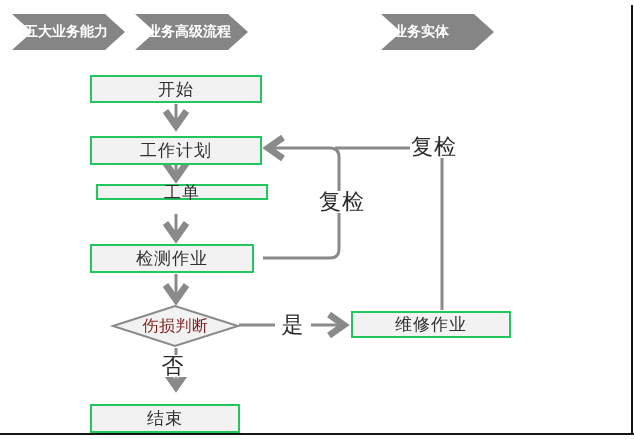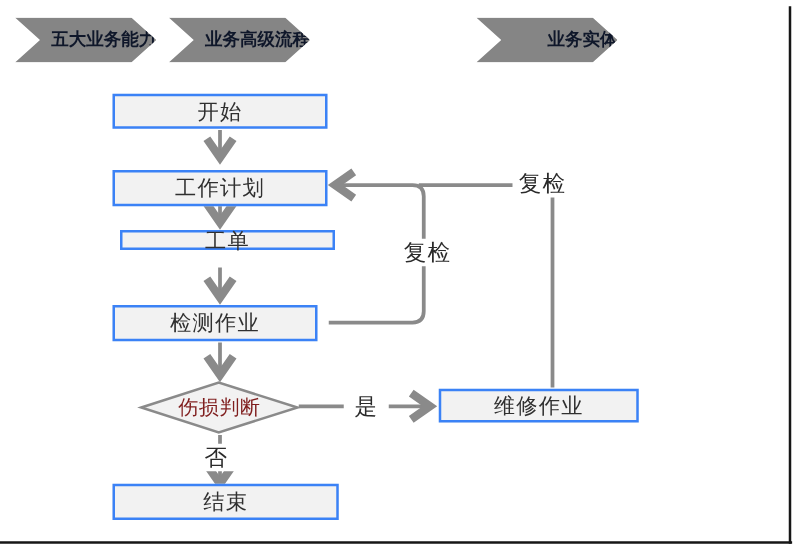--- a/index.html
+++ b/index.html
@@ -3,43 +3,43 @@
 <meta charset="utf-8">
 <style>
   html,body{margin:0;padding:0;background:#ffffff;}
   .stage{
     position:relative;width:634px;height:439px;background:#ffffff;overflow:hidden;
     font-family:"Liberation Sans",sans-serif;
   }
   
   .chev{
     position:absolute;top:14px;height:36px;width:113px;
-    background:#858585;color:#0f172a;font-size:14px;font-weight:bold;
-    display:flex;align-items:center;justify-content:flex-end;
+    background:#858585;color:#ffffff;font-size:14px;font-weight:bold;
+    display:flex;align-items:center;justify-content:flex-start;
     padding:0;box-sizing:border-box;
     clip-path:polygon(0 0,93px 0,100% 50%,93px 100%,0 100%,20px 50%);
     cursor:pointer;
   }
   .chev span{margin-left:12px;white-space:nowrap;}
   .chev.active{background:#2E75B6;}
   
   .node{
     position:absolute;box-sizing:border-box;
-    background:#f2f2f2;border:2px solid #3b82f6;
+    background:#f2f2f2;border:2px solid #22c55e;
     display:flex;align-items:center;justify-content:center;
     font-size:17px;color:#303030;letter-spacing:1px;
   }
   .diamond-label{
     position:absolute;display:flex;align-items:center;justify-content:center;
     font-size:16px;color:#7f1d1d;letter-spacing:0.5px;
   }
   
   .lbl{
     position:absolute;background:#ffffff;color:#2b2b2b;
-    font-size:18px;display:flex;align-items:center;justify-content:center;
+    font-size:22px;display:flex;align-items:center;justify-content:center;
     letter-spacing:1px;
   }
   
   .connectors{position:absolute;left:0;top:0;}
   
   .frame-bottom{position:absolute;left:0;top:433px;width:634px;height:2px;background:#161616;}
   .frame-right{position:absolute;left:631px;top:5px;width:2px;height:430px;background:#161616;}
 </style>
 </head>
 <body>
@@ -73,21 +73,21 @@
       <path d="M442,310 L442,157 Q442,148 433,148 L335,148"></path>
     </g>
     <polygon points="113,326 175,306 238,326 175,346" fill="#f2f2f2" stroke="#8a8a8a" stroke-width="2"></polygon>
   </svg>
 
   <div class="node" style="left:90px;top:75px;width:172px;height:28px">开始</div>
   <div class="node" style="left:90px;top:136px;width:172px;height:29px">工作计划</div>
   <div class="node" style="left:96px;top:184px;width:172px;height:16px">工单</div>
   <div class="node" style="left:90px;top:244px;width:164px;height:29px">检测作业</div>
   <div class="node" style="left:351px;top:311px;width:160px;height:27px">维修作业</div>
-  <div class="node" style="left:90px;top:387px;width:181px;height:29px">结束</div>
+  <div class="node" style="left:90px;top:404px;width:150px;height:29px">结束</div>
 
   <div class="diamond-label" style="left:113px;top:306px;width:125px;height:40px">伤损判断</div>
 
   <div class="lbl" style="left:318px;top:191px;width:48px;height:22px">复检</div>
   <div class="lbl" style="left:410px;top:136px;width:48px;height:22px">复检</div>
   <div class="lbl" style="left:275px;top:314px;width:36px;height:22px">是</div>
   <div class="lbl" style="left:155px;top:355px;width:36px;height:22px">否</div>
 
   <div class="frame-bottom"></div>
   <div class="frame-right"></div>

